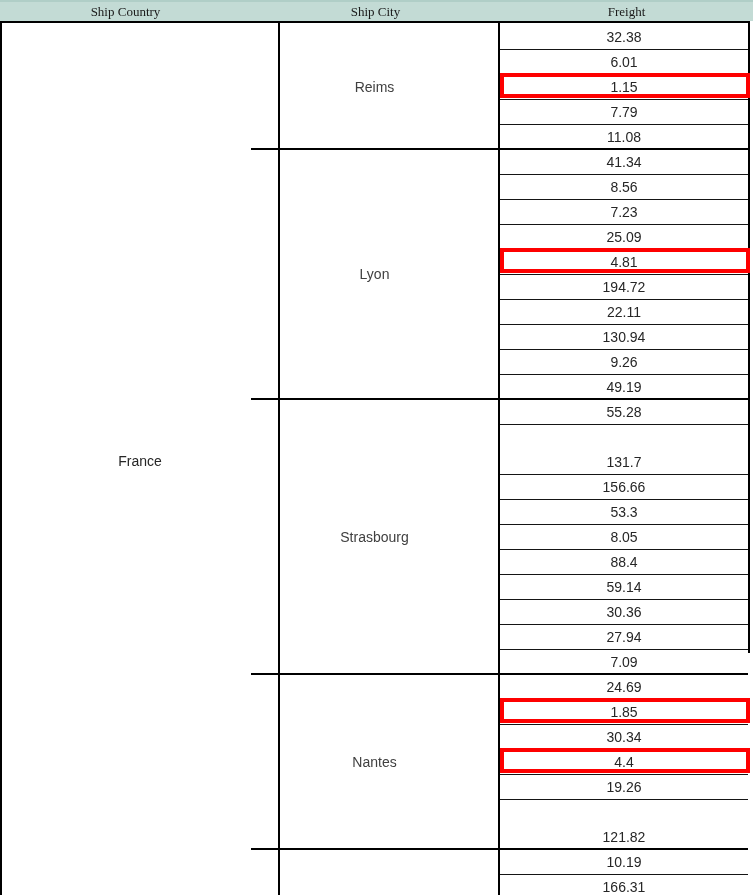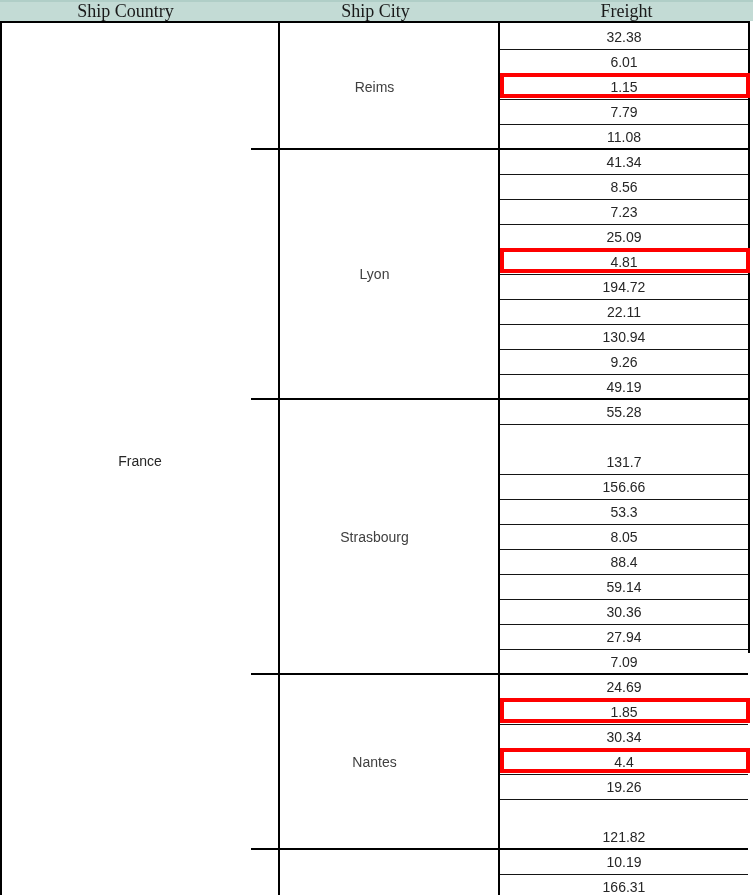--- a/index.html
+++ b/index.html
@@ -33,21 +33,21 @@
     border-top: 2px solid #b0cec7;
     box-sizing: border-box;
   }
   .header-cell {
     position: absolute;
     top: 0;
     height: 19px;
     line-height: 19px;
     text-align: center;
     font-family: "Liberation Serif", "DejaVu Serif", serif;
-    font-size: 18px;
+    font-size: 13px;
     color: #1a1a1a;
     white-space: nowrap;
     overflow: hidden;
   }
   #hdr-country { left: 0px;   width: 251px; }
   #hdr-city    { left: 251px; width: 249px; }
   #hdr-freight { left: 500px; width: 253px; }
 
   
   #grid {

